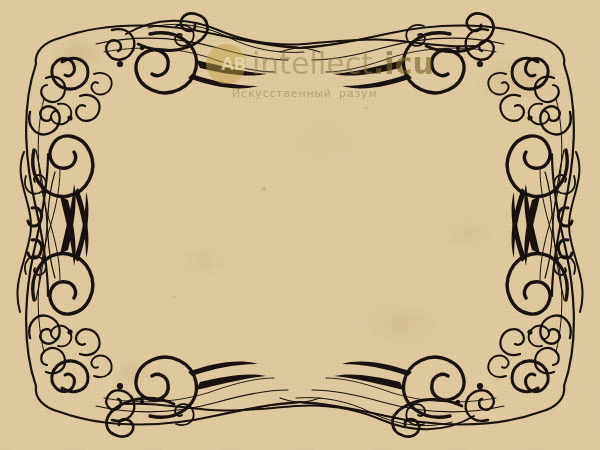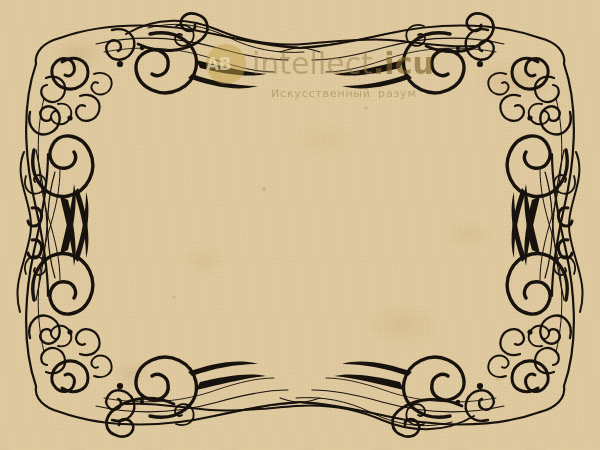--- a/index.html
+++ b/index.html
@@ -108,41 +108,41 @@
     align-items: center;
     gap: 6px;
   }
   .wm-badge {
     width: 40px;
     height: 40px;
     border-radius: 50%;
     background: rgba(196,160,66,0.48);
     display: flex;
     align-items: center;
-    justify-content: flex-start;
+    justify-content: flex-end;
     flex: 0 0 auto;
   }
   .wm-badge span {
     font-family: "DejaVu Sans", sans-serif;
     font-size: 17px;
     font-weight: bold;
     color: rgba(235,223,184,0.72);
     letter-spacing: -0.5px;
   }
   .wm-name {
     font-family: "DejaVu Sans", sans-serif;
     font-size: 30px;
     color: rgba(156,130,72,0.52);
     letter-spacing: 0px;
     line-height: 1;
   }
   .wm-name b { color: rgba(126,100,44,0.62); font-weight: bold; margin-top: 21px; }
   .wm-sub {
     margin-top: 3px;
-    margin-left: 65px;
+    margin-left: 26px;
     font-family: "DejaVu Sans", sans-serif;
     font-size: 11px;
     color: rgba(150,124,70,0.50);
     letter-spacing: 0.8px;
     word-spacing: 3px;
   }
 
   
   .content {
     position: absolute;

